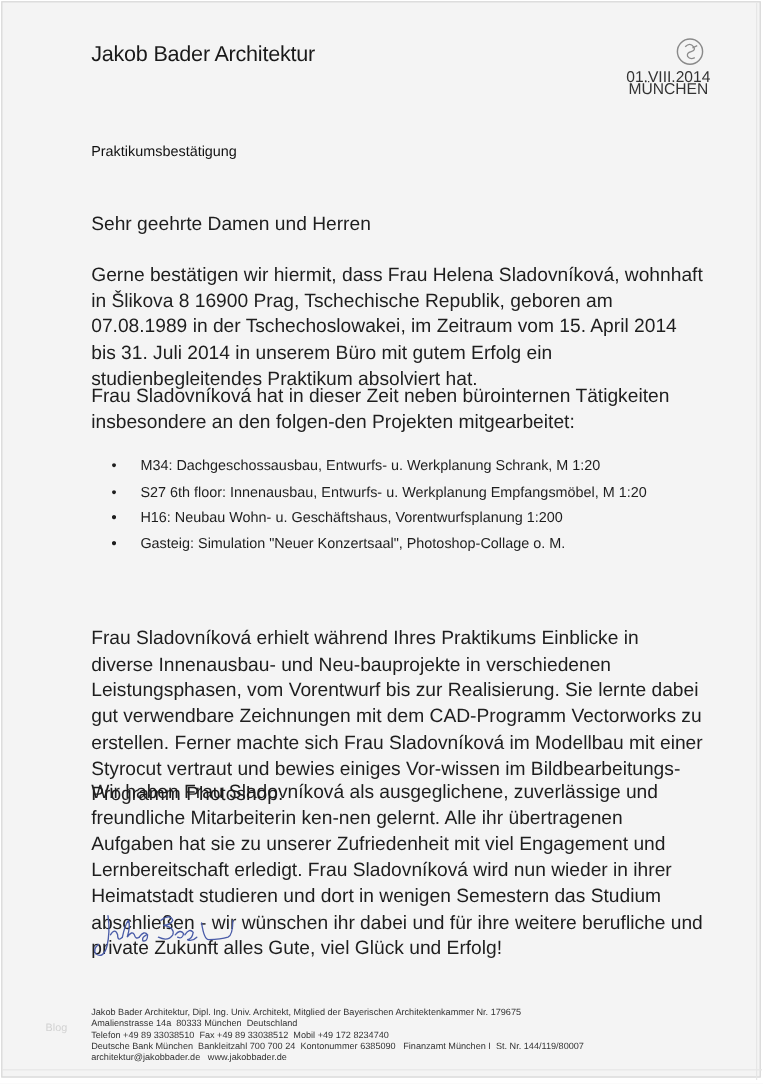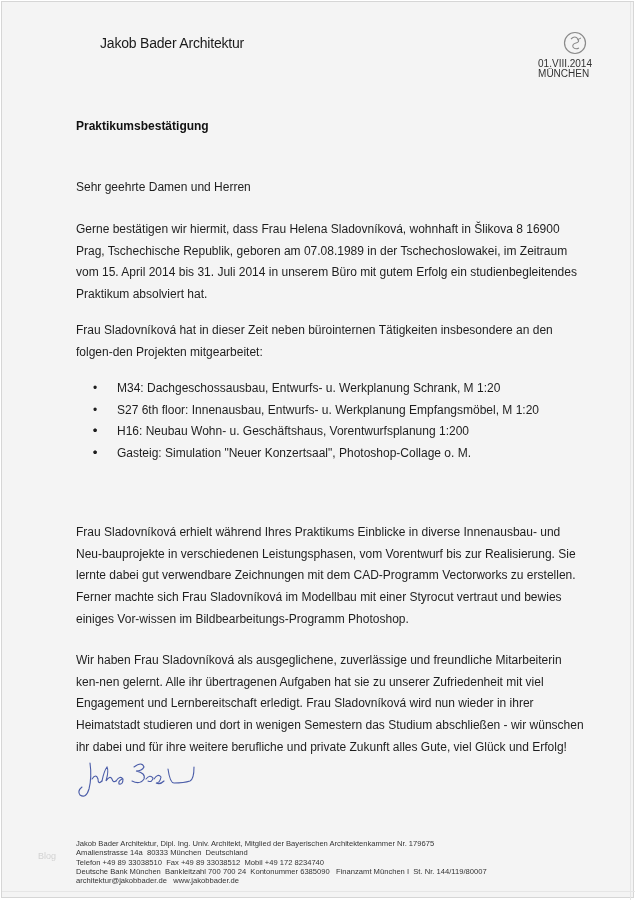--- a/index.html
+++ b/index.html
@@ -15,36 +15,36 @@
       position: absolute; left: 1px; top: 1px;
       width: 633px; height: 897px;
       background: #f4f4f4;
       border: 1px solid #d6d6d6;
       box-sizing: border-box;
     }
     .frame-line-r { position:absolute; left:628px; top:0; width:1px; height:898px; background:#e6e6e6; }
     .frame-line-b { position:absolute; left:0; top:889px; width:633px; height:1px; background:#e6e6e6; }
     .company {
       position: absolute; left: 76px; top: 35px;
-      font-size: 14px; letter-spacing: -0.2px; color: #1a1a1a; margin-left: 24px;
+      font-size: 18px; letter-spacing: -0.2px; color: #1a1a1a;
     }
     .logo {
       position: absolute; left: 563px; top: 31px; width: 24px; height: 24px;
     }
     .dateblock {
       position: absolute; right: 46px; top: 59px;
-      text-align: left; font-size: 10px; line-height: 10px; color: #333;
+      text-align: center; font-size: 13px; line-height: 10px; color: #333;
     }
     .subject {
       position: absolute; left: 76px; top: 119px;
-      font-size: 12px; font-weight: bold; color: #111;
+      font-size: 12px; font-weight: normal; color: #111;
     }
     .body {
       position: absolute; left: 76px; width: 512px;
-      font-size: 12px; line-height: 21.7px; color: #1e1e1e;
+      font-size: 16px; line-height: 21.7px; color: #1e1e1e;
     }
     .salutation { top: 177px; }
     .p1 { top: 219px; }
     .p2 { top: 320px; }
     .p3 { top: 522px; }
     .p4 { top: 650px; }
     ul.projects {
       position: absolute; left: 76px; top: 378px; width: 512px;
       margin: 0; padding: 0; list-style: none;
       font-size: 12px; line-height: 21.7px; color: #1e1e1e;

